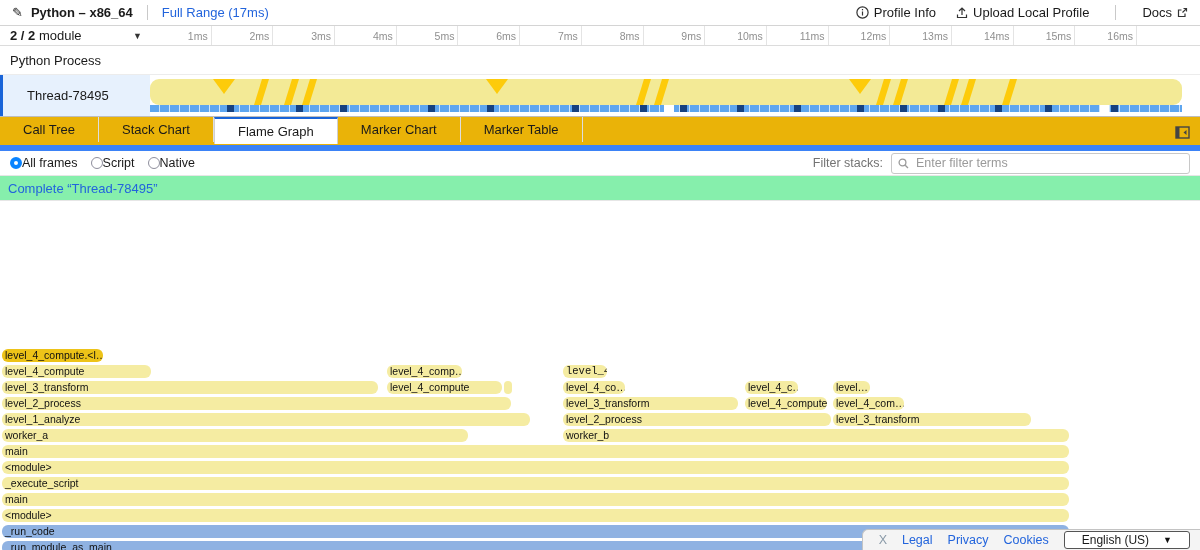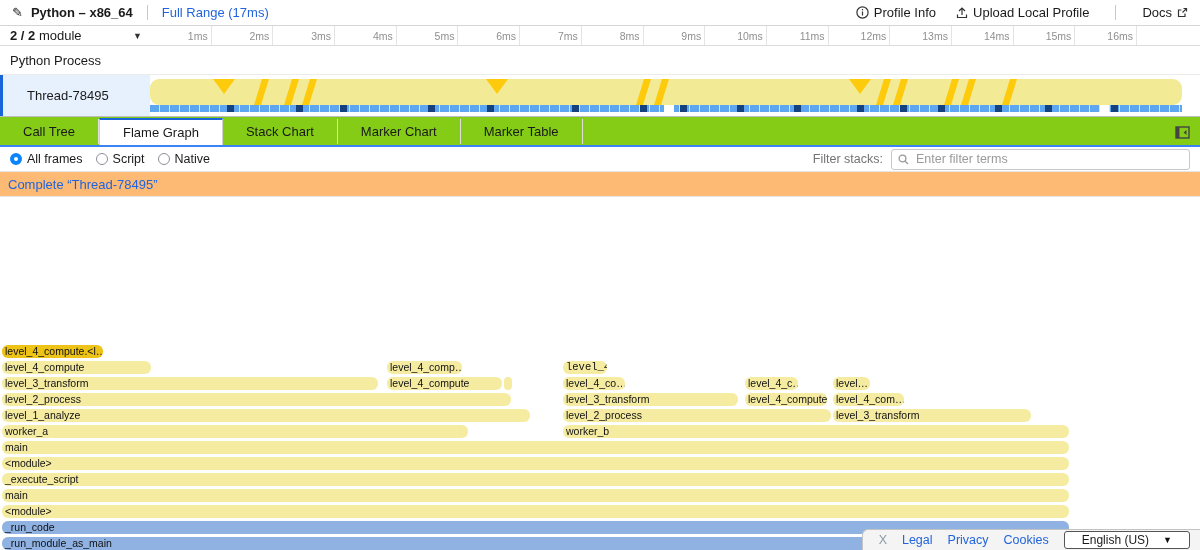--- a/index.html
+++ b/index.html
@@ -35,45 +35,45 @@
                      border-left:3px solid #1964d8;box-sizing:border-box;display:flex;
                      align-items:center;padding-left:24px;font-size:13px;}
   .track-graph{position:absolute;left:150px;top:2px;width:1032px;height:37px;}
   .activity{position:absolute;left:0;top:0;}
   .strip{position:absolute;left:0;top:28px;height:7px;width:1032px;
          background:repeating-linear-gradient(90deg,#5ea6ef 0px,#5ea6ef 9px,#cfe4fb 9px,#cfe4fb 10px);}
   .navy{position:absolute;top:0;height:7px;width:7px;background:#16417f;}
   .gapw{position:absolute;top:0;height:7px;background:#fff;}
 
   
-  .tabbar{height:28px;background:#84cc16;border-bottom:2px solid #3b82f6;display:flex;
-          align-items:center;position:relative;flex:none;}
+  .tabbar{height:28px;background:#eab308;border-bottom:6px solid #3b82f6;display:flex;
+          align-items:flex-start;position:relative;flex:none;}
   .tab{height:25px;display:flex;align-items:center;padding:0 23px;font-size:13px;
        border-right:1px solid #dedede;cursor:pointer;box-sizing:border-box;}
   .tab.active{background:#fff;border-top:2px solid #1964d8;border-left:1px solid #cfcfcf;
               border-right:1px solid #cfcfcf;margin-bottom:-1px;height:27px;z-index:2;}
   .sidebar-btn{position:absolute;right:10px;bottom:6px;cursor:pointer;line-height:0;}
 
   
   .toolbar{height:24px;border-bottom:1px solid #e6e6e6;display:flex;align-items:center;
            padding:0 10px;font-size:12.5px;background:#fff;flex:none;}
-  .radio{display:flex;align-items:center;gap:5px;margin-right:13px;cursor:pointer;}
+  .radio{display:flex;align-items:center;margin-right:13px;cursor:pointer;}
   .rdot{width:12px;height:12px;border-radius:50%;box-sizing:border-box;border:1px solid #8f8f9d;background:#fff;flex:none;}
   .rdot.sel{border:4px solid #0a84ff;}
   .toolbar-right{margin-left:auto;display:flex;align-items:center;gap:8px;}
   .filter-label{font-size:12.5px;color:#737373;}
   .filter-input{width:285px;height:19px;border:1px solid #c8c8c8;border-radius:3px;display:flex;
                 align-items:center;padding:0 6px;gap:5px;background:#fff;box-sizing:content-box;}
   .filter-input input{border:none;outline:none;flex:1;font-size:12.5px;color:#444;
                       font-family:"Liberation Sans",sans-serif;background:transparent;}
   .filter-input input::placeholder{color:#9a9a9a;}
 
   
   .crumb-row{height:24px;border-bottom:1px solid #e6e6e6;display:flex;align-items:center;
-             padding:0 8px;background:#fdba74;flex:none;}
+             padding:0 8px;background:#86efac;flex:none;}
   .crumb{color:#2264dc;font-size:13px;cursor:pointer;}
 
   
   .flame{position:relative;flex:1;background:#fff;overflow:hidden;}
   .fbox{position:absolute;height:13px;box-sizing:border-box;font-size:10.5px;line-height:13px;
         white-space:nowrap;overflow:hidden;padding-left:3px;color:#111;background:#f5eca2;cursor:pointer;border-radius:6px;}
   .fbox.selected{background:#edc318;}
   .fbox.blue{background:#8fb2e2;}
 
   
@@ -195,22 +195,22 @@
           <div class="navy" style="left: 895px;"></div>
           <div class="navy" style="left: 961px;"></div>
           <div class="gapw" style="left: 514px; width: 10px;"></div>
           <div class="gapw" style="left: 950px; width: 9px;"></div>
         </div>
     </div>
   </div>
 
   <div class="tabbar">
     <div class="tab">Call Tree</div>
+    <div class="tab">Stack Chart</div>
     <div class="tab active">Flame Graph</div>
-    <div class="tab">Stack Chart</div>
     <div class="tab">Marker Chart</div>
     <div class="tab">Marker Table</div>
     <span class="sidebar-btn">
       <svg width="15" height="13" viewBox="0 0 15 13">
         <rect x="1" y="1" width="13" height="11" fill="none" stroke="#444" stroke-width="1.4"></rect>
         <rect x="1" y="1" width="3.5" height="11" fill="#444"></rect>
         <path d="M11.5 4 L8.5 6.5 L11.5 9 Z" fill="#444"></path>
       </svg>
     </span>
   </div>

